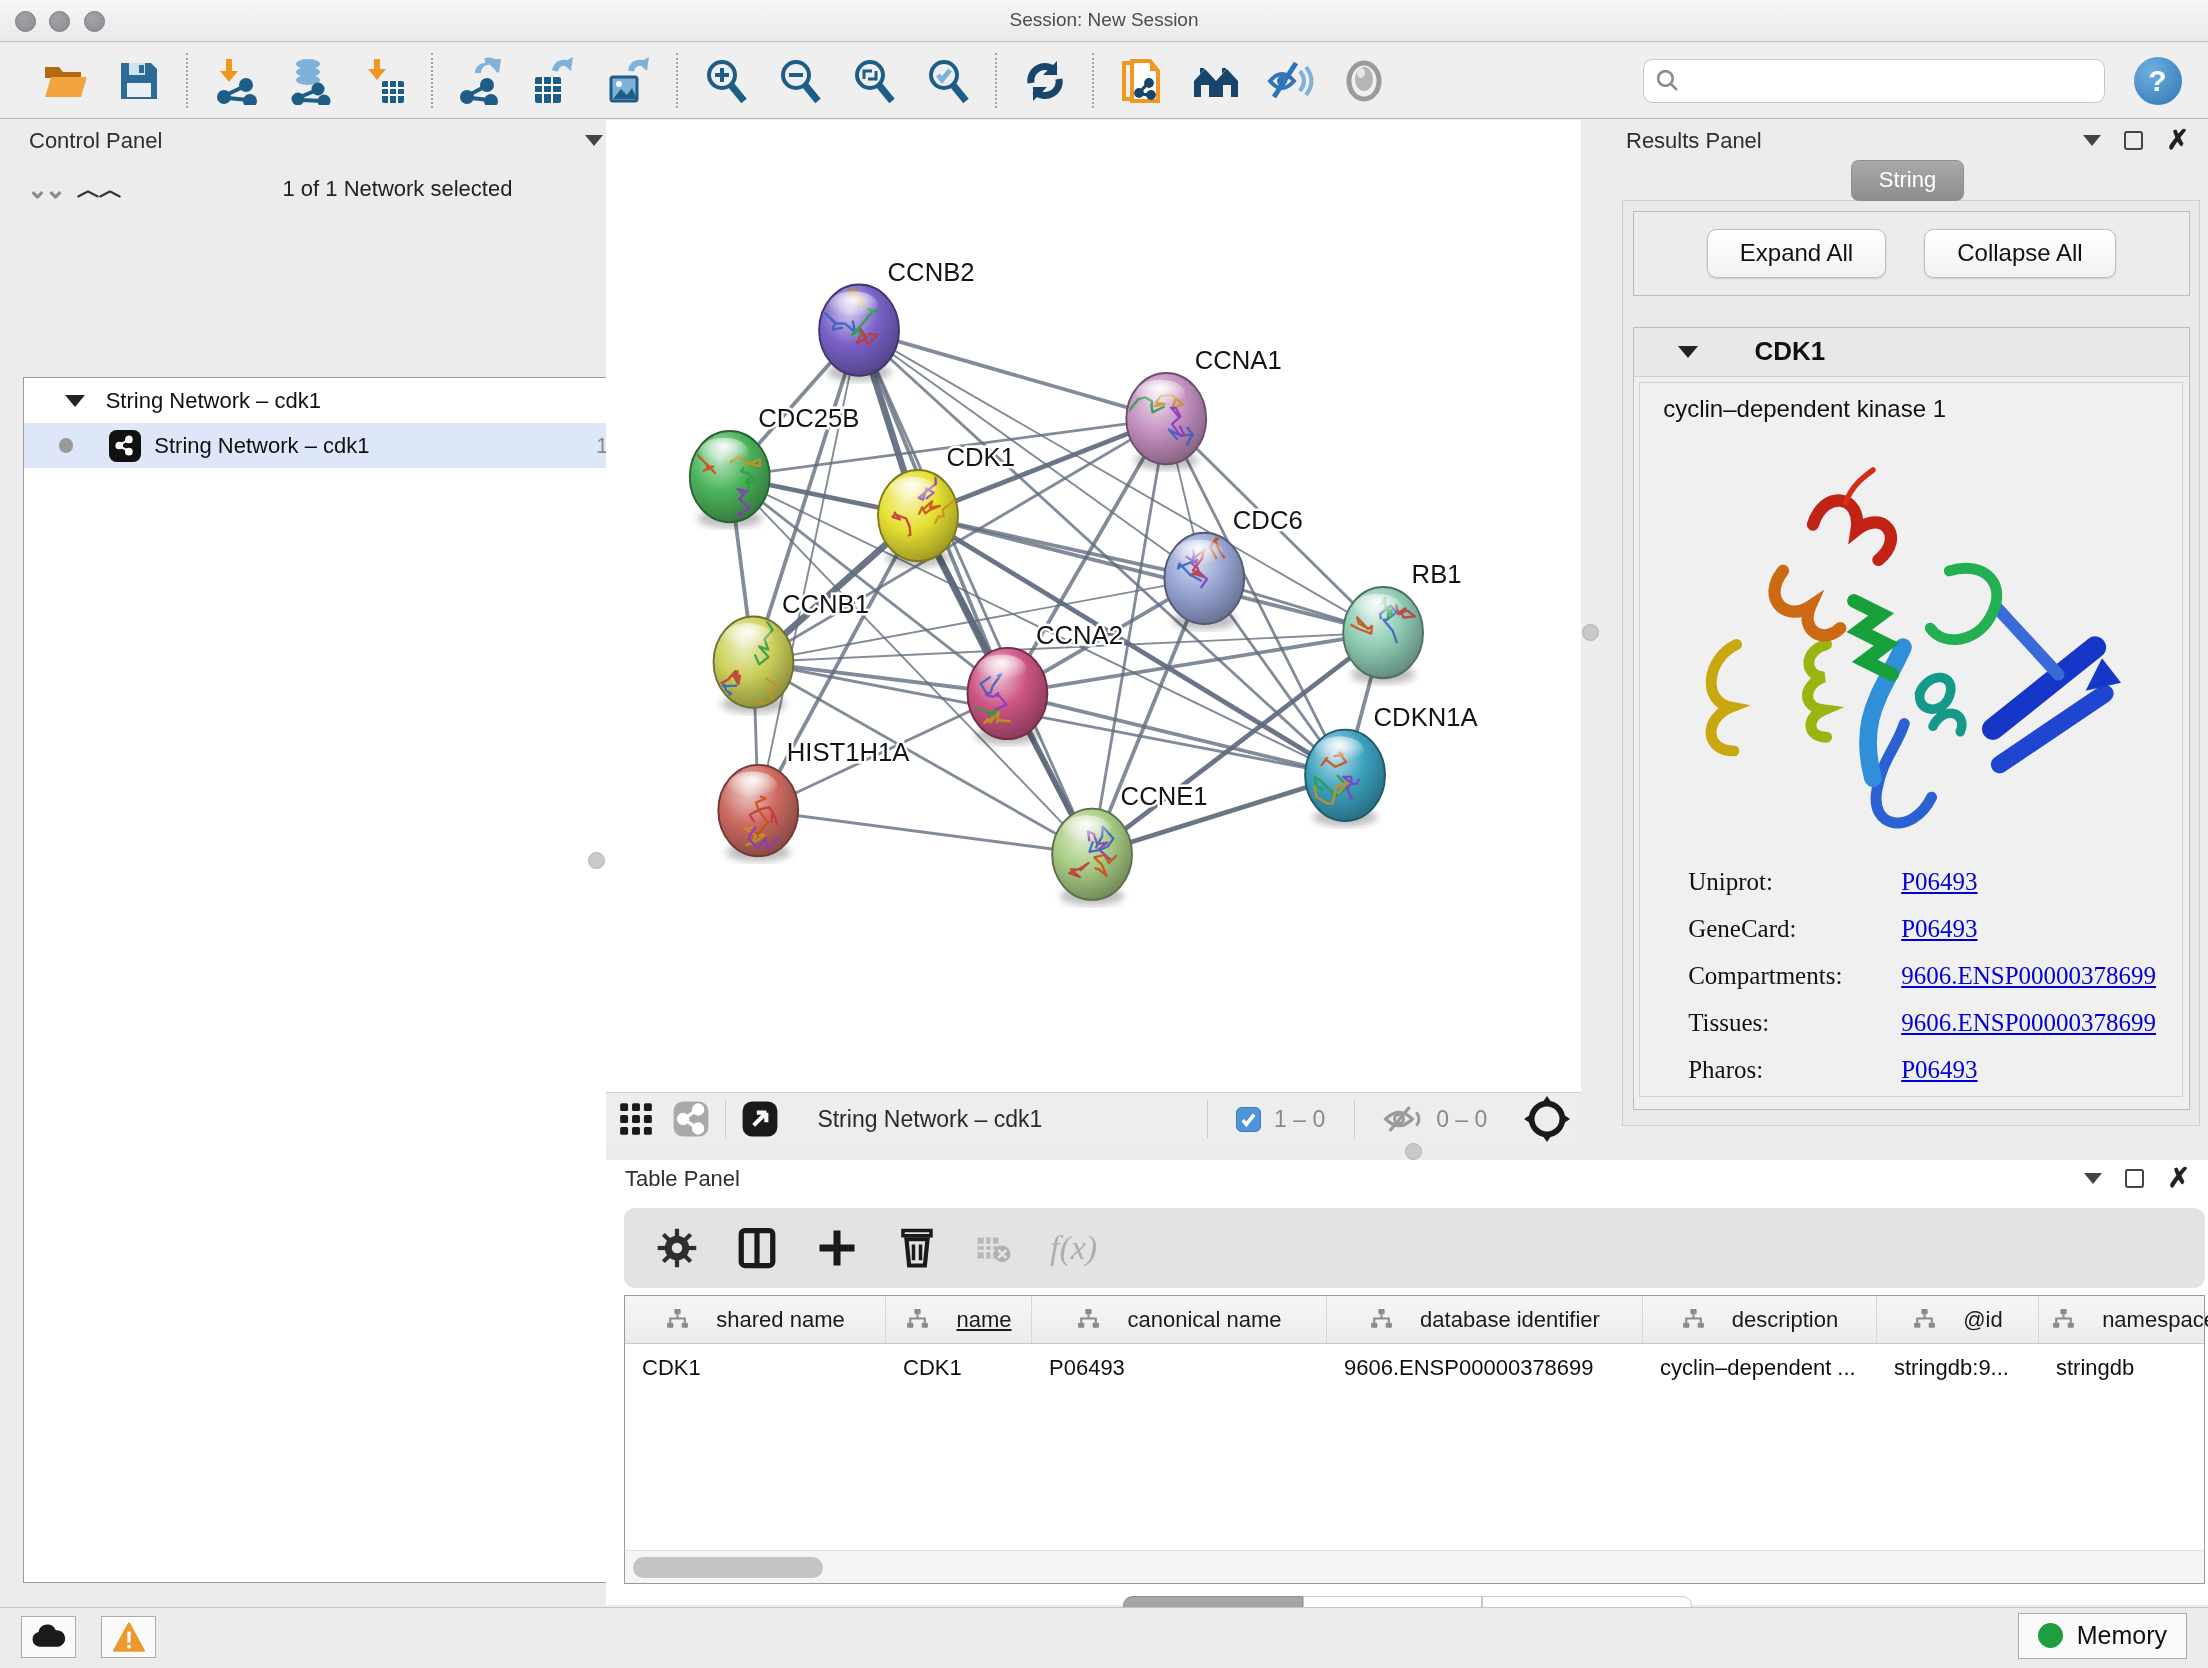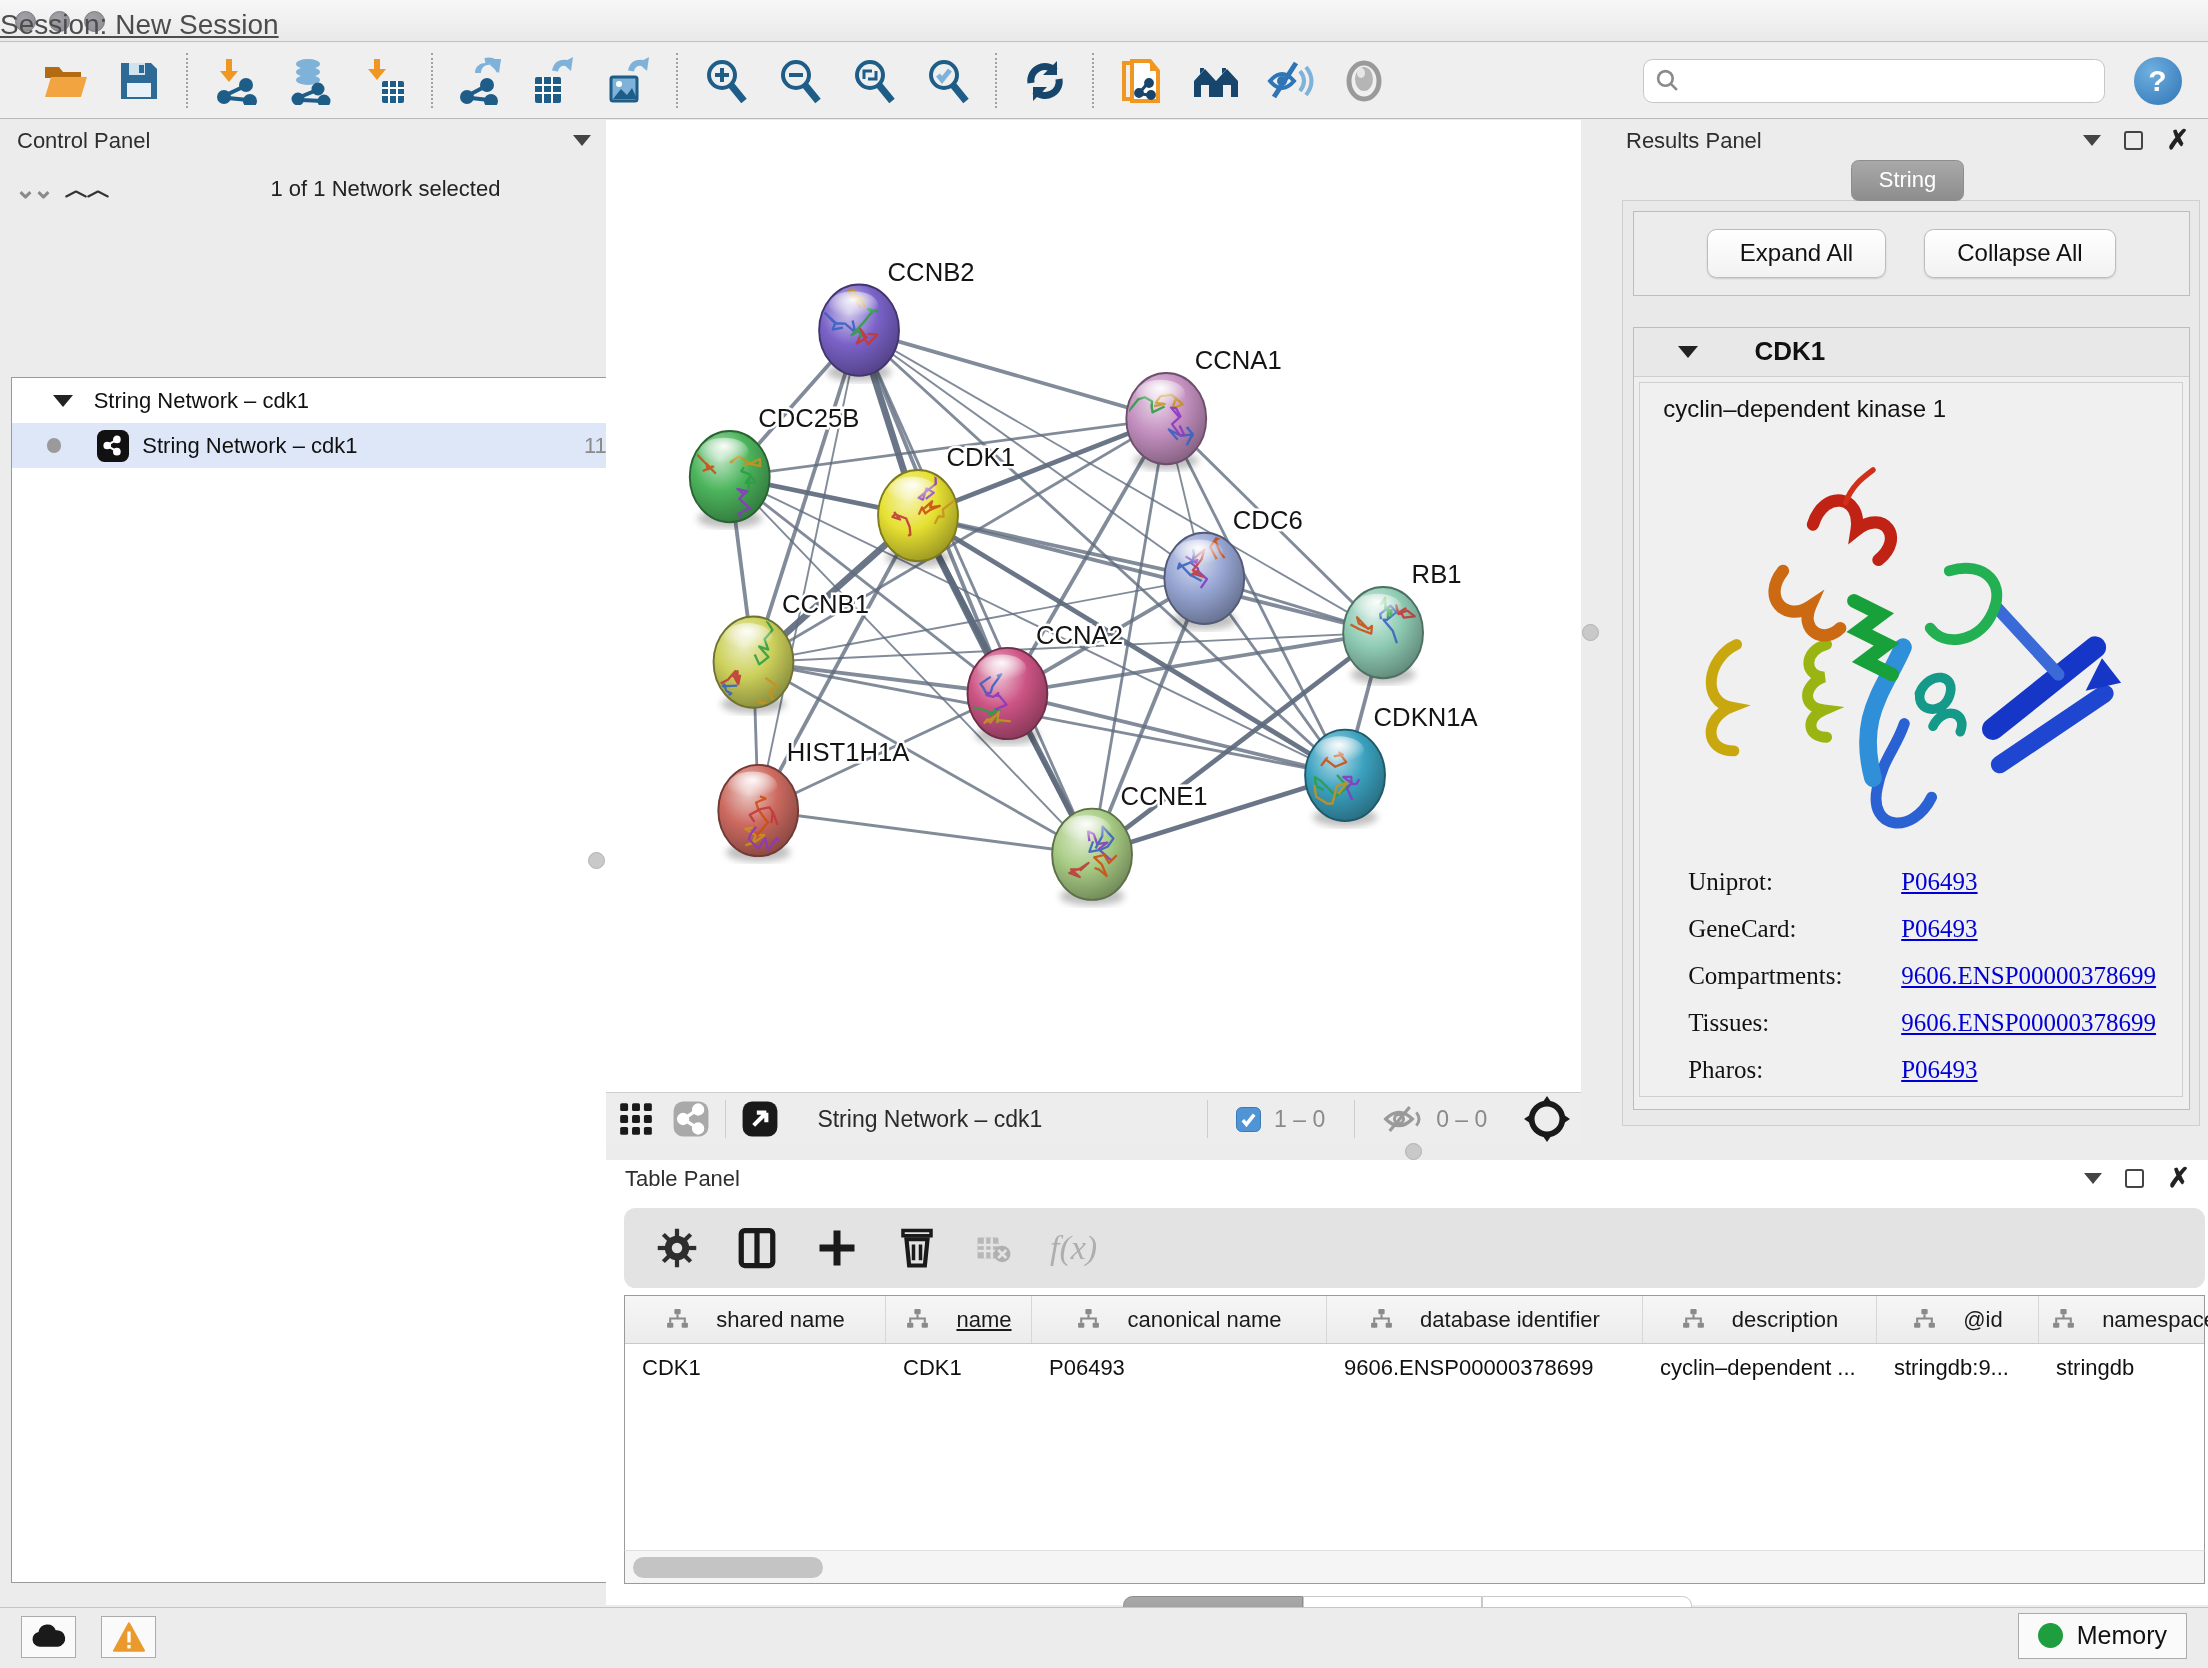--- a/index.html
+++ b/index.html
@@ -5,21 +5,21 @@
 * { box-sizing: border-box; margin: 0; padding: 0; }
 body { font-family: "Liberation Sans", sans-serif; background:#d8d8d8; }
 .app { position:relative; width:2208px; height:1668px; background:#ececec; overflow:hidden; }
 
 
 .titlebar { position:absolute; left:0; top:0; width:2208px; height:42px;
   background:linear-gradient(#f7f7f7,#e9e9e9); border-bottom:1px solid #c2c2c2; }
 .traffic { position:absolute; top:10.5px; width:21px; height:21px; border-radius:50%;
   background:radial-gradient(circle at 40% 35%, #a2a2a8, #8b8b91); border:1px solid #77777d; }
 .t1{left:15px;} .t2{left:49px;} .t3{left:84px;}
-.win-title { position:absolute; top:8.6px; width:100%; font-size:28px; color:#4c4c4c;text-decoration:underline; }
+.win-title { position:absolute; top:8.6px; width:100%; text-align:center; font-size:19px; color:#4c4c4c; }
 
 
 .toolbar { position:absolute; left:0; top:43px; width:2208px; height:76px;
   background:#efefef; border-bottom:1.9px solid #b9b9b9; display:flex; align-items:center; padding:0 17px; }
 .tb-group { display:flex; align-items:center; gap:25px; padding:0 23px; }
 .tb-sep { width:0; height:55px; border-left:2.9px dotted #a2a2a2; }
 .tbicon { width:49px; height:49px; display:flex; align-items:center; justify-content:center; }
 .tbicon svg { width:48px; height:48px; }
 .search-wrap { margin-left:auto; display:flex; align-items:center; gap:28.5px; padding-right:9.5px; }
 .search-box { width:462px; height:44px; background:#fff; border:1.9px solid #c6c6c6; border-radius:9.5px;
@@ -30,21 +30,21 @@
   display:flex; align-items:center; justify-content:center; }
 
 
 .panel-title-row { display:flex; align-items:center; font-size:22px; color:#2e2e2e; }
 .panel-ctrls { margin-left:auto; display:flex; align-items:center; gap:23px; color:#333; }
 .ctrl-caret { width:0; height:0; border-left:9.5px solid transparent; border-right:9.5px solid transparent; border-top:11.4px solid #444; }
 .ctrl-float { width:19px; height:19px; border:2.9px solid #444; border-radius:2.9px; }
 .ctrl-close { font-size:27px; font-weight:bold; color:#222; line-height:19px; }
 
 
-.control-panel { position:absolute; left:0; top:120px; width:697px; height:1484px; background:#ececec;
+.control-panel { position:absolute; left:12px; top:120px; width:697px; height:1484px; background:#ececec;
   border-right:1.9px solid #c6c6c6; }
 .control-panel .panel-title-row { padding:7.6px 17px 0 17px; }
 .tabs-row { display:flex; justify-content:center; margin-top:9.5px; }
 .seg-tab { font-size:22px; padding:7.6px 23px; background:#fff; border:1px solid #c9c9c9; color:#1a1a1a; }
 .seg-tab:first-child { border-radius:7.6px 0 0 7.6px; }
 .seg-tab:last-child { border-radius:0 7.6px 7.6px 0; }
 .seg-tab.active { background:linear-gradient(#a9a9a9,#8d8d8d); color:#fff; border-color:#8d8d8d; }
 .net-mgr-row { display:flex; align-items:center; margin:19px 15px 5.7px 15px; font-size:22px; color:#222; }
 .chev { color:#8a8a8a; font-size:25px; letter-spacing:-2.9px; margin-right:13.3px; font-weight:bold; }
 .chev.dark{ color:#333; }

